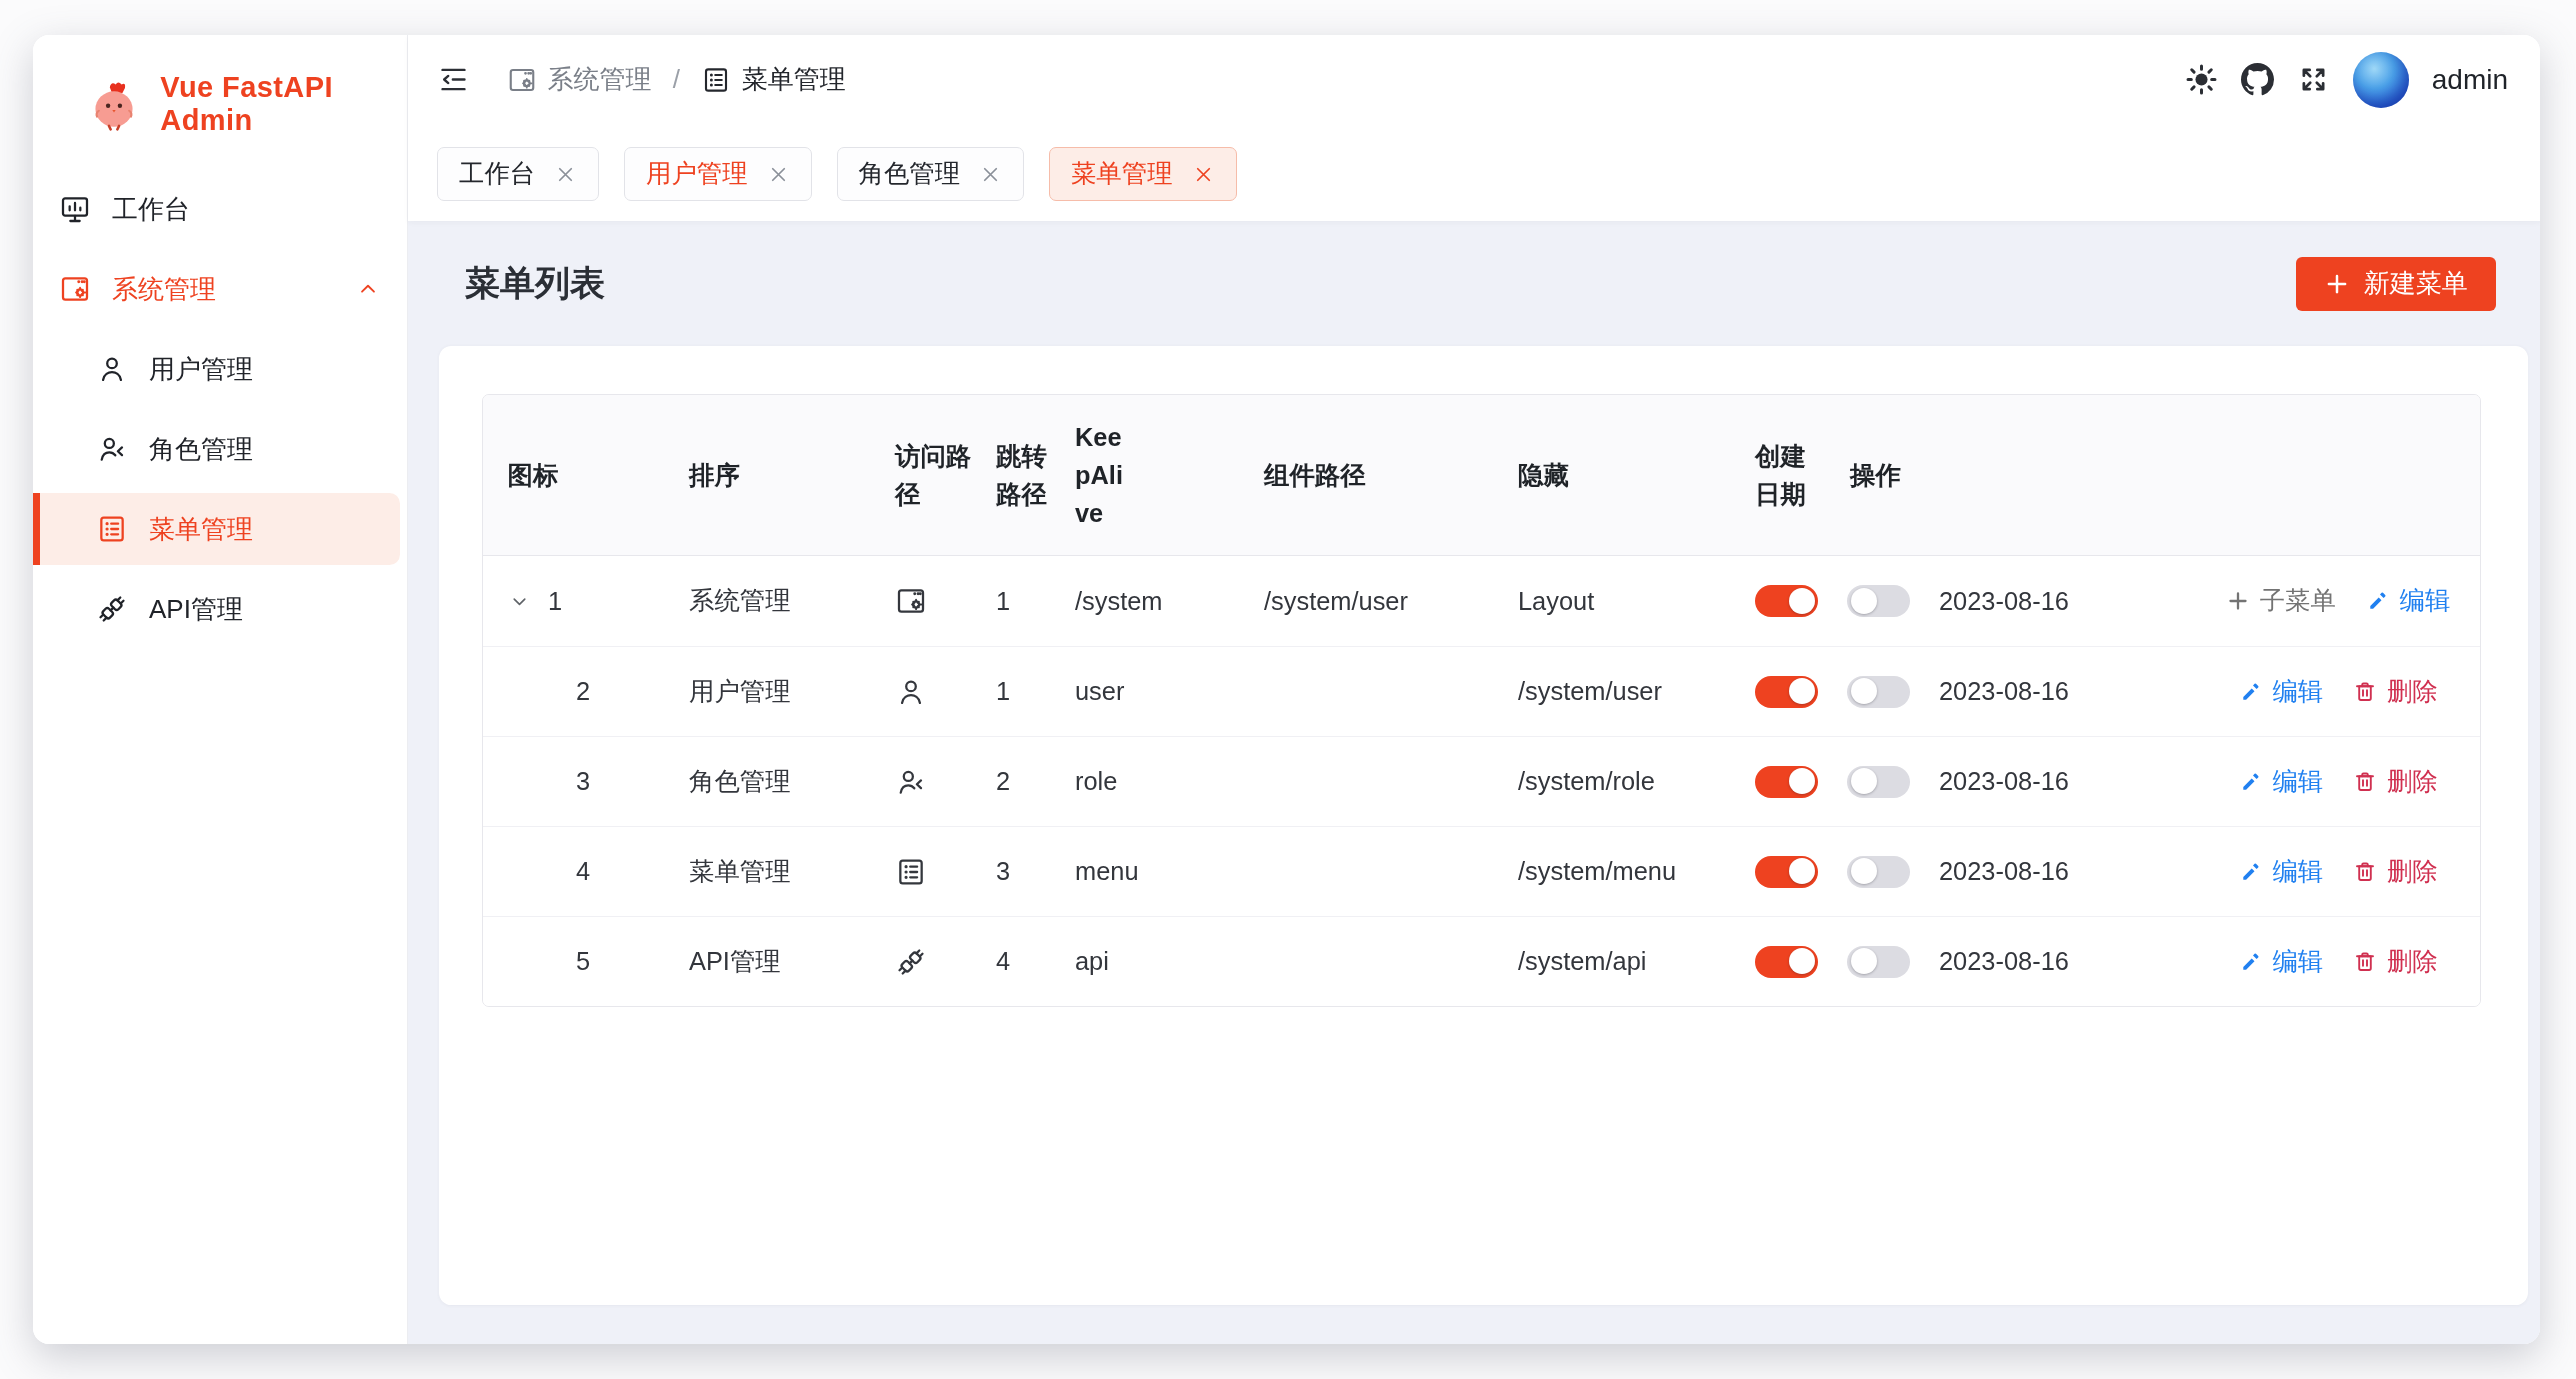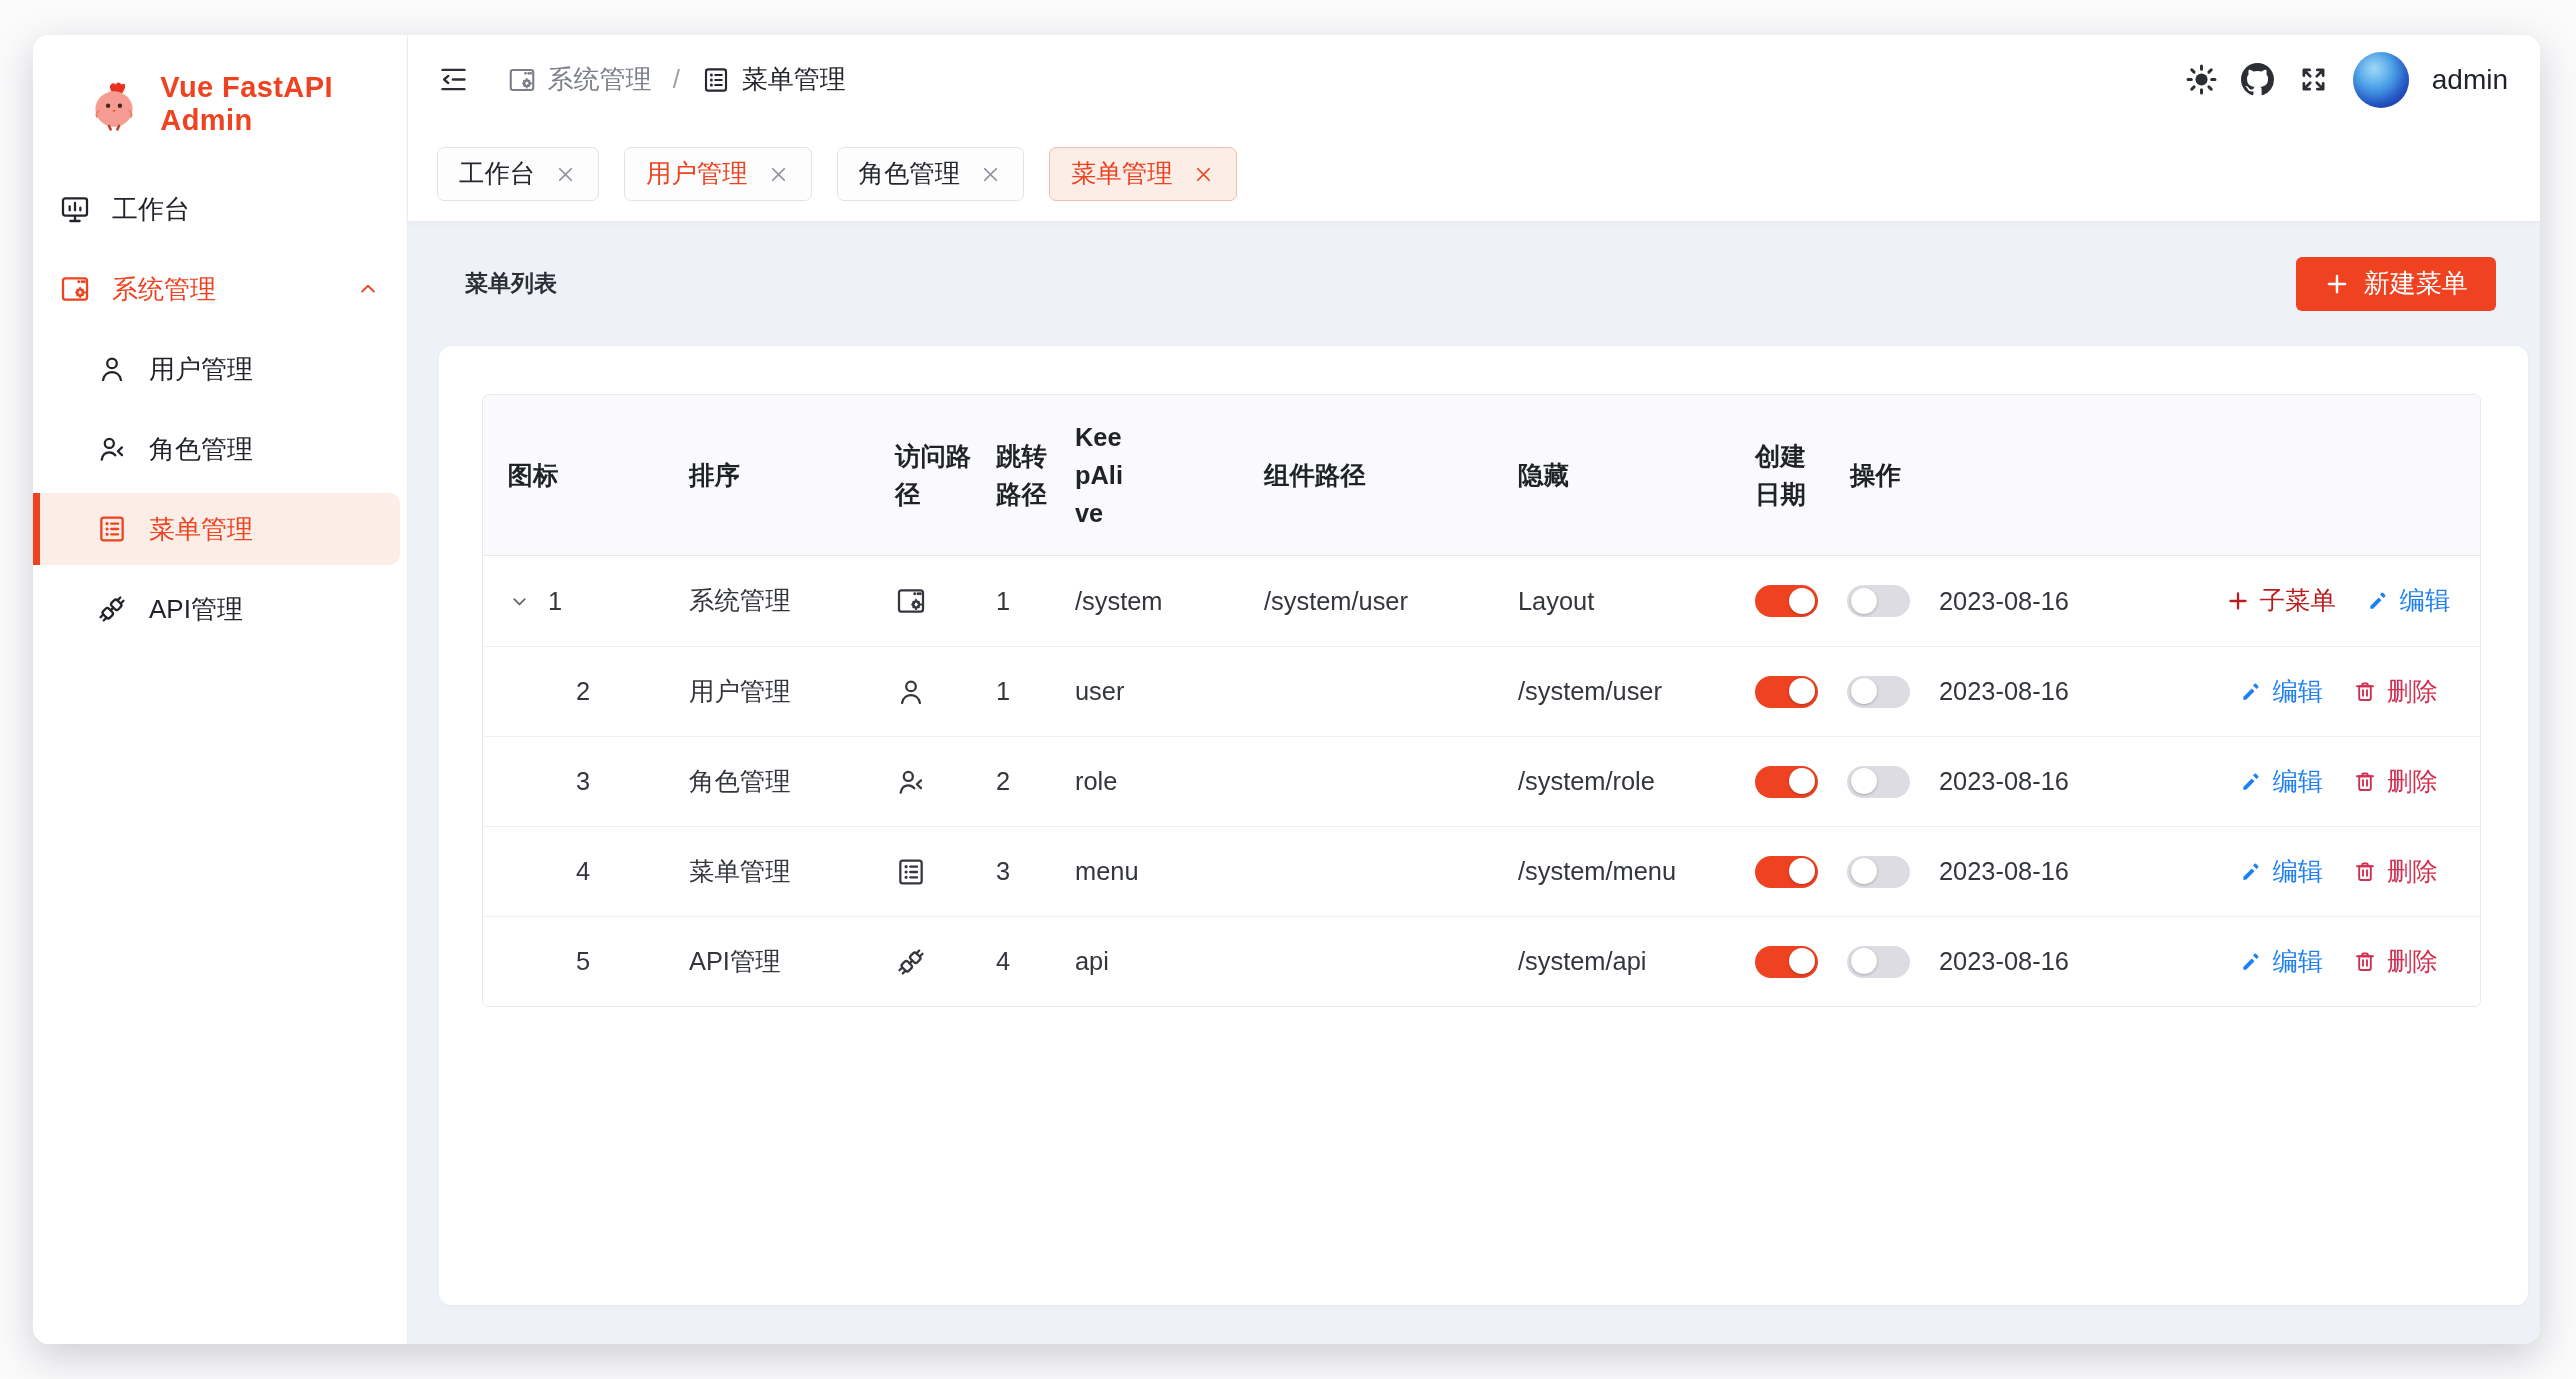--- a/index.html
+++ b/index.html
@@ -65,21 +65,21 @@
     color:#24272d; cursor:pointer;
   }
   .tab .x { width:23px; height:23px; color:#8b9099; display:flex; }
   .tab .x svg { width:100%; height:100%; }
   .tab.red-label .t-label { color:#EE4220; }
   .tab.active { background:#FDEDE7; border-color:#F6BCA9; }
   .tab.active .t-label, .tab.active .x { color:#EE4220; }
   
   .content { flex:1; background:#EFF1F8; min-height:0; padding:0 12.3px 0 31px; }
   .page-head { height:125px; display:flex; align-items:center; padding:0 32px 0 26px; }
-  .page-title { font-size:23px; font-weight:600; color:#2b2f36; }
+  .page-title { font-size:35px; font-weight:600; color:#2b2f36; }
   .create-btn {
     margin-left:auto; height:54px; display:flex; align-items:center; gap:14px;
     background:#EE4220; color:#fff; border:none; border-radius:6.1px; padding:0 28px;
     font-size:26px; font-family:inherit; cursor:pointer;
   }
   .create-btn .b-icon { width:26px; height:26px; display:flex; }
   .create-btn .b-icon svg { width:100%; height:100%; }
   .card {
     background:#fff; border-radius:12.3px; height:959px; padding:48px 47px 0 43px;
     box-shadow:0 0.9px 3.5px rgba(50,55,70,.05);
@@ -106,21 +106,21 @@
   .toggle .knob {
     position:absolute; top:2.6px; width:26px; height:26px; border-radius:50%; background:#fff;
     box-shadow:0 0.9px 2.6px rgba(20,20,30,.3);
   }
   .toggle.on .knob { right:3.5px; }
   .toggle.off .knob { left:3.5px; }
   .td.actions { justify-content:center; gap:30px; padding-right:5.3px; }
   .link { display:inline-flex; align-items:center; gap:9.7px; font-size:25.4px; cursor:pointer; white-space:nowrap; }
   .link .l-icon { width:24px; height:24px; display:flex; }
   .link .l-icon svg { width:100%; height:100%; }
-  .link.submenu { color:#b91c1c; }
+  .link.submenu { color:#737373; }
   .link.edit { color:#2080F0; }
   .link.delete { color:#D03050; }
 </style>
 </head>
 <body>
 
 <div class="screen">
   <div class="app-window">
 
     <aside class="sidebar">

